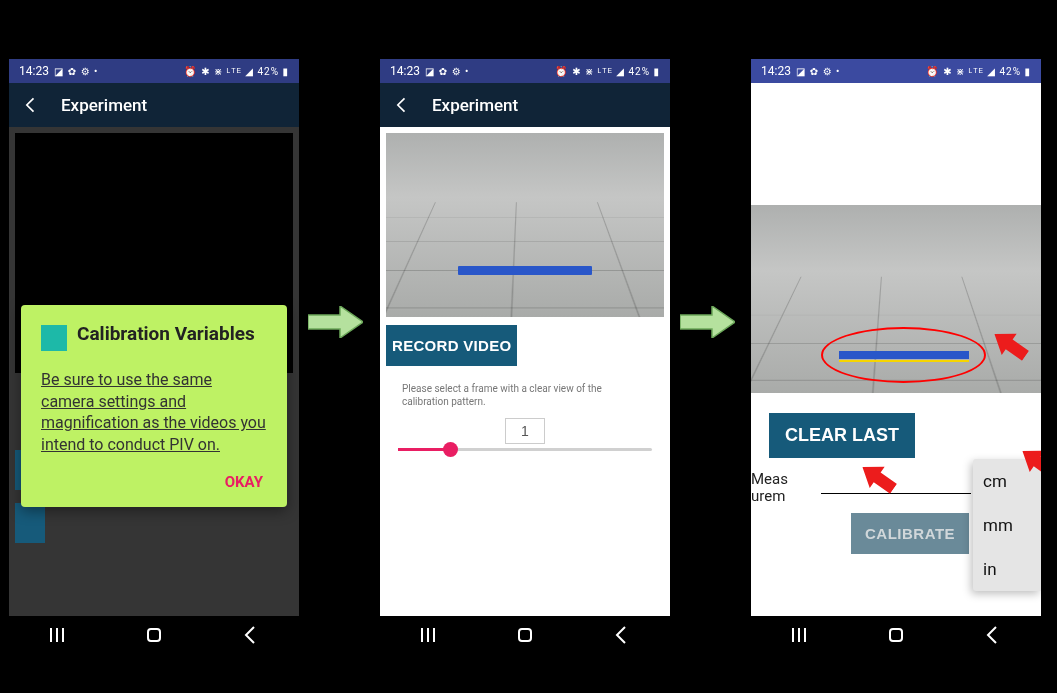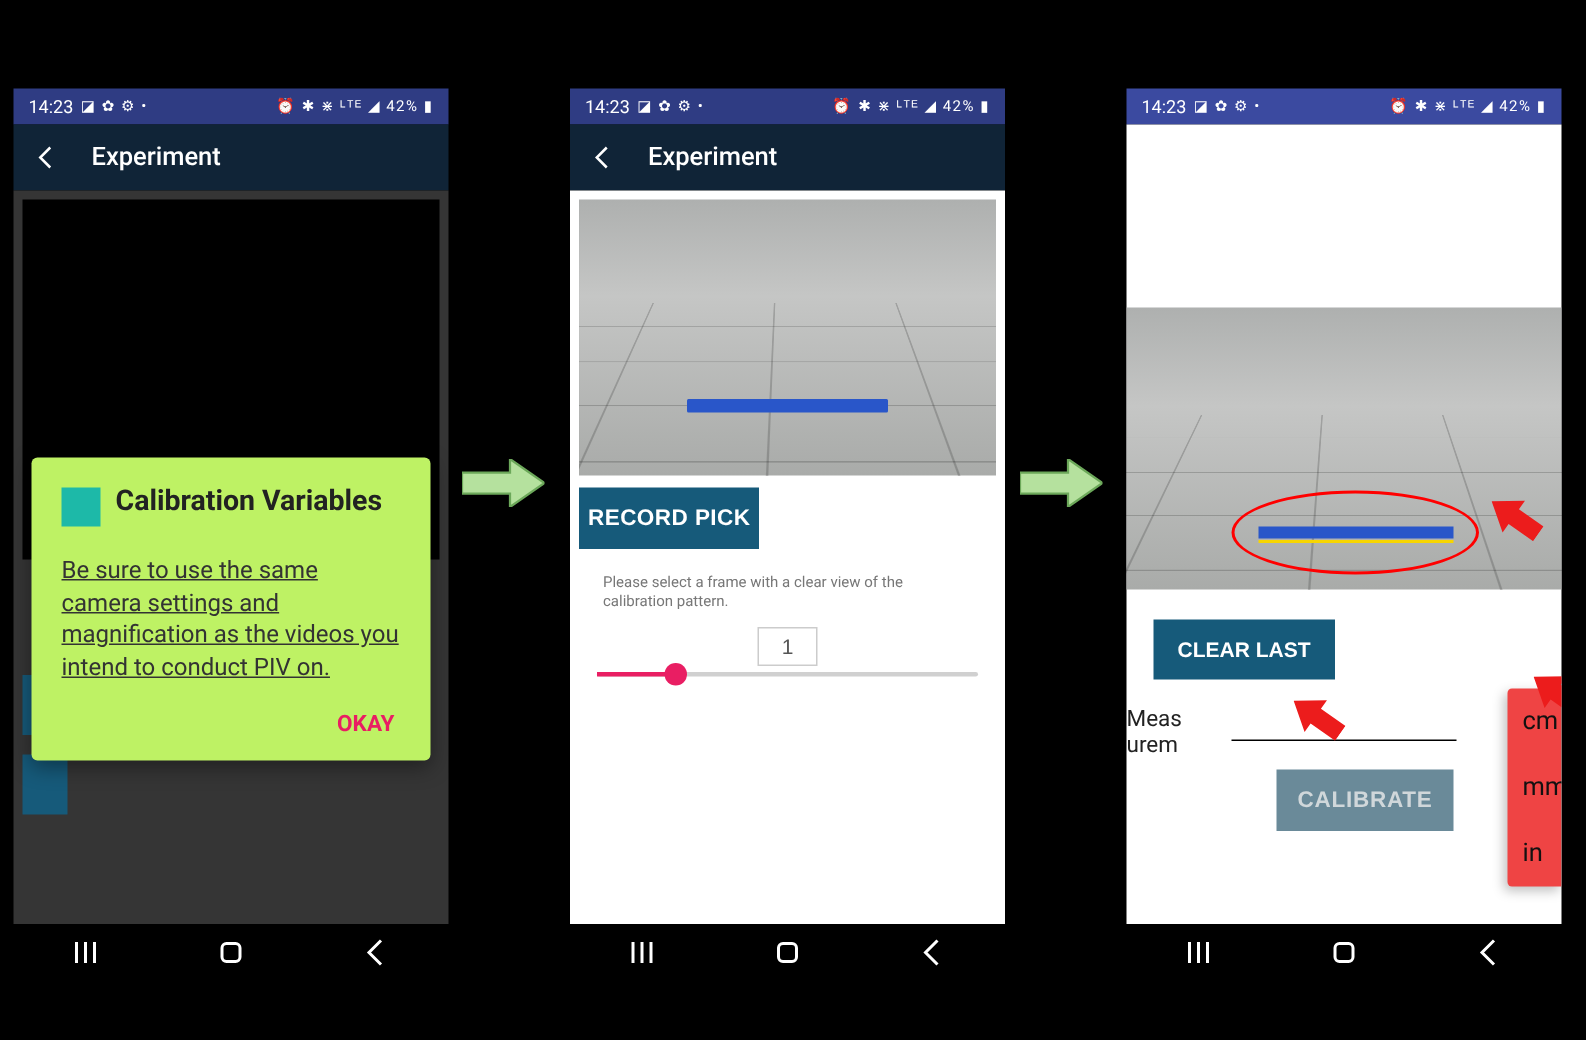--- a/index.html
+++ b/index.html
@@ -208,21 +208,21 @@
   .yellow-line {
     position:absolute;
     left:88px; right:72px; top:155px; height:2px;
     background:#f7d500;
   }
   .btn-teal {
     background:#165a7a;
     color:#fff;
     padding: 12px 16px;
     font-weight:700;
-    font-size:14px;
+    font-size:18px;
     border:none;
   }
   .clear-row {
     position:absolute;
     top:330px;
     left:0; right:0;
     padding: 0 18px;
     display:flex;
     justify-content:space-between;
   }
@@ -249,22 +249,22 @@
     padding: 12px 14px;
     font-weight:700;
     font-size:15px;
     letter-spacing:0.5px;
     border:none;
   }
   .dropdown {
     position:absolute;
     top:376px;
     right:0px;
-    width:36px;
-    background:#ef4444;
+    width:68px;
+    background:#e5e5e5;
     box-shadow: -2px 3px 8px rgba(0,0,0,0.25);
     border-radius:3px 0 0 3px;
   }
   .dropdown-item {
     padding: 12px 10px;
     font-size:17px;
     color:#111;
   }
 
   
@@ -363,21 +363,21 @@
           <path d="M15 4 L7 12 L15 20"></path>
         </svg>
     </span>
     <span>Experiment</span>
   </div>
   <div class="content">
     <div class="preview">
       <div class="tile-overlay"></div>
       <div class="ruler"></div>
     </div>
-    <button class="btn btn-blue">RECORD PICK</button>
+    <button class="btn btn-blue">RECORD VIDEO</button>
     <div class="instruct">Please select a frame with a clear view of the calibration pattern.</div>
     <input class="frame-input" value="1" style="">
     <div class="slider-track">
       <div class="slider-fill"></div>
       <div class="slider-thumb"></div>
     </div>
   </div>
   <div class="navbar">
     <div class="nav-btn">
         <svg viewBox="0 0 24 24">

